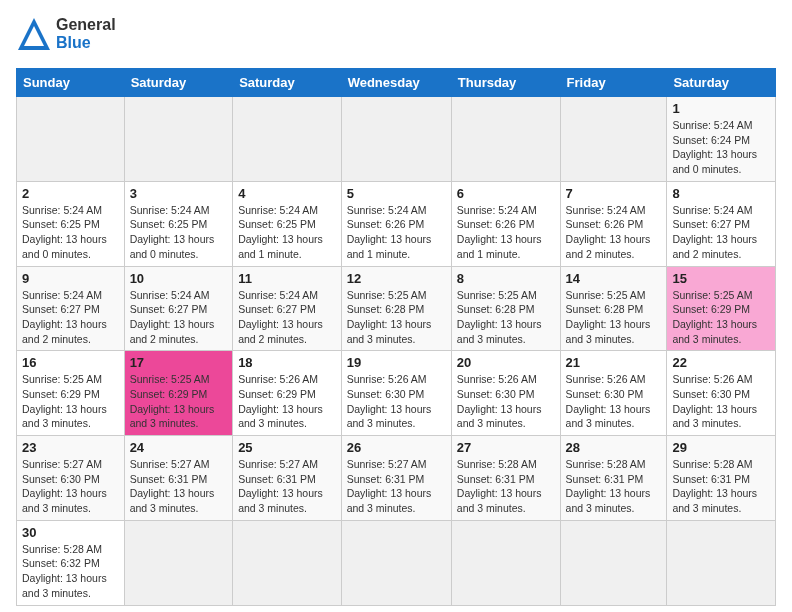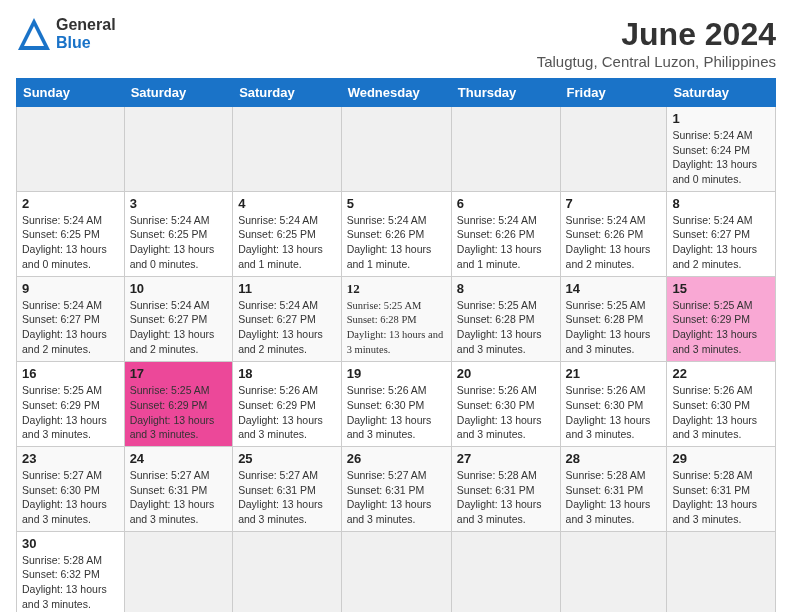--- a/index.html
+++ b/index.html
@@ -7,21 +7,22 @@
       font-family: Arial, sans-serif;
       background: #fff;
       width: 792px;
       min-height: 612px;
       padding: 16px;
     }
     .header-section {
       display: flex;
       justify-content: space-between;
       align-items: flex-start;
-      margin-bottom: 8px;
+      margin-bottom: 16px;
+      flex-direction: column;
     }
     .logo {
       display: flex;
       align-items: center;
       gap: 4px;
     }
     .title-block {
       text-align: right;
     }
     .calendar-title {
@@ -82,24 +83,20 @@
 <body>
 
 <div class="header-section">
   <div class="logo">
       <svg width="36" height="36" viewBox="0 0 36 36">
         <polygon points="18,2 34,34 2,34" fill="#1a73c8"></polygon>
         <polygon points="18,10 28,30 8,30" fill="#fff"></polygon>
       </svg>
       <div style="font-family: Arial, sans-serif; font-weight: bold; font-size: 16px; line-height: 1.1;"><span style="color:#333">General</span><br><span style="color:#1a73c8">Blue</span></div>
     </div>
-  <div class="title-block">
-    <div class="calendar-title">June 2024</div>
-    <div class="calendar-subtitle">Talugtug, Central Luzon, Philippines</div>
-  </div>
 </div>
 
 <table>
   <thead>
     <tr>
     <th>Sunday</th>
         <th>Saturday</th>
         <th>Saturday</th>
         <th>Wednesday</th>
         <th>Thursday</th>
@@ -178,21 +175,21 @@
           <div class="day-info" style="white-space: pre-line;">Sunrise: 5:24 AM
 Sunset: 6:27 PM
 Daylight: 13 hours and 2 minutes.</div>
         </td>
         <td style="background: rgb(249, 249, 249);">
           <span class="day-number">11</span>
           <div class="day-info" style="white-space: pre-line;">Sunrise: 5:24 AM
 Sunset: 6:27 PM
 Daylight: 13 hours and 2 minutes.</div>
         </td>
-        <td style="background: rgb(249, 249, 249); font-family: Liberation Serif, serif;">
+        <td style="background: rgb(249, 249, 249);">
           <span class="day-number">12</span>
           <div class="day-info" style="white-space: pre-line;">Sunrise: 5:25 AM
 Sunset: 6:28 PM
 Daylight: 13 hours and 3 minutes.</div>
         </td>
         <td style="background: rgb(249, 249, 249);">
           <span class="day-number">8</span>
           <div class="day-info" style="white-space: pre-line;">Sunrise: 5:25 AM
 Sunset: 6:28 PM
 Daylight: 13 hours and 3 minutes.</div>

